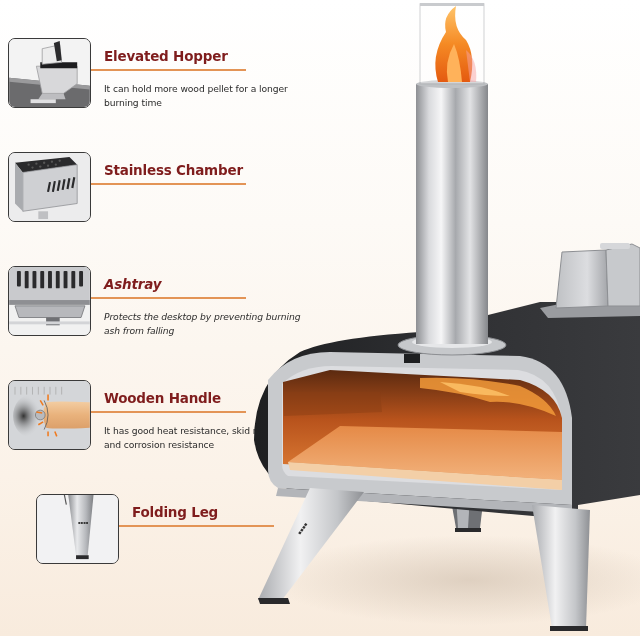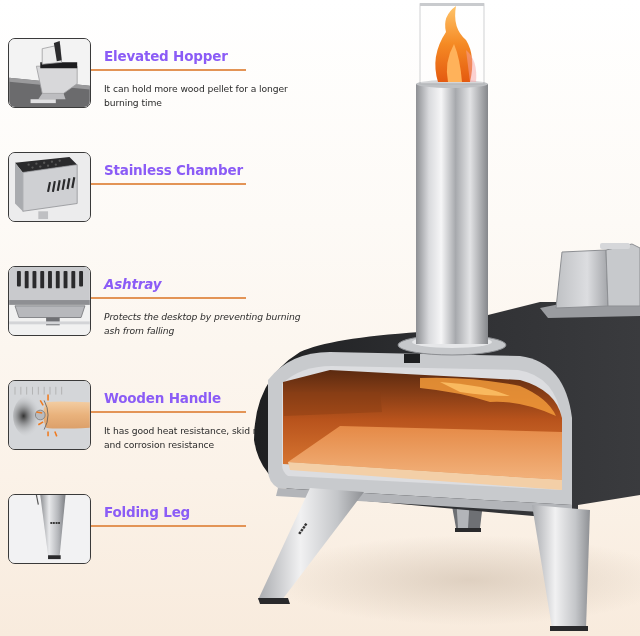--- a/index.html
+++ b/index.html
@@ -27,21 +27,21 @@
       background: #e9e9ea;
     }
     .thumb svg { width: 100%; height: 100%; display: block; }
     .feat-title {
       position: absolute;
       left: 96px; top: 10px;
       font-family: "DejaVu Sans", sans-serif;
       font-weight: bold;
       font-size: 13.5px;
       letter-spacing: -0.2px;
-      color: #8b5cf6;
+      color: #7f1d1d;
       white-space: nowrap;
     }
     .feat-line {
       position: absolute;
       left: 83px; top: 31px;
       width: 155px; height: 1.5px;
       background: #e39456;
     }
     .feat-desc {
       position: absolute;
@@ -172,21 +172,21 @@
             <line x1="47" y1="52" x2="49" y2="57"></line>
         </g>
         <path d="M36 20 Q44 35 36 50" fill="none" stroke="#555" stroke-width="0.8"></path>
       </svg>
     </div>
     <div class="feat-line"></div>
     <div class="feat-title">Wooden Handle</div>
     <div class="feat-desc">It has good heat resistance, skid resistance and corrosion resistance</div>
   </div>
 
-  <div class="feature" style="top:494px;">
+  <div class="feature" style="top:494px;margin-left:28px;">
     <div class="thumb">
       <svg viewBox="0 0 83 70">
         <defs>
           <linearGradient id="legsteel" x1="0" y1="0" x2="1" y2="0">
             <stop offset="0" stop-color="#8c8e92"></stop>
             <stop offset="0.35" stop-color="#e8e9eb"></stop>
             <stop offset="0.7" stop-color="#b6b8bc"></stop>
             <stop offset="1" stop-color="#7d7f83"></stop>
           </linearGradient>
         </defs>

